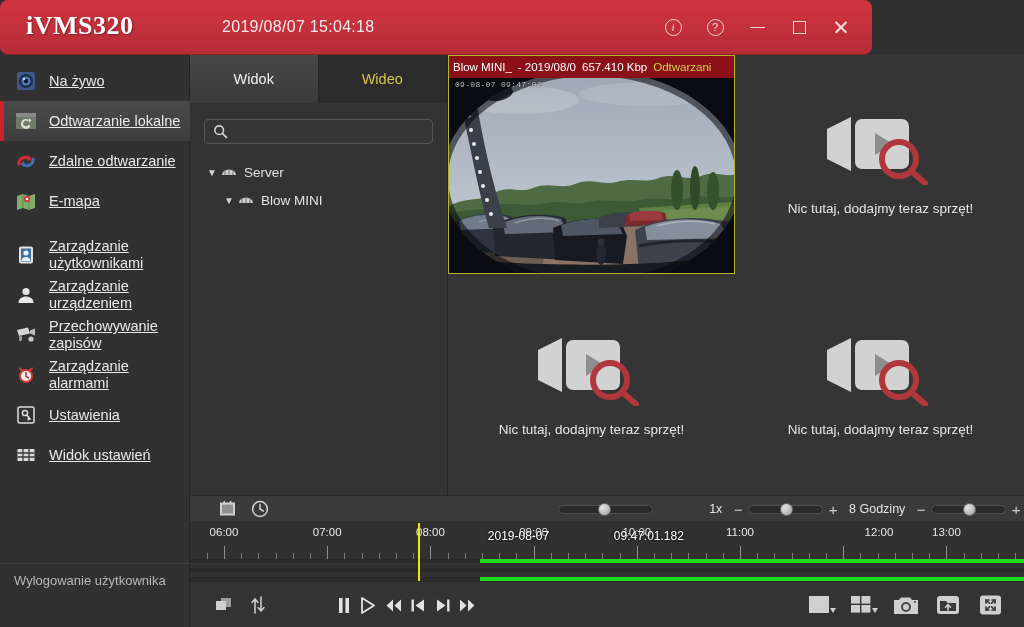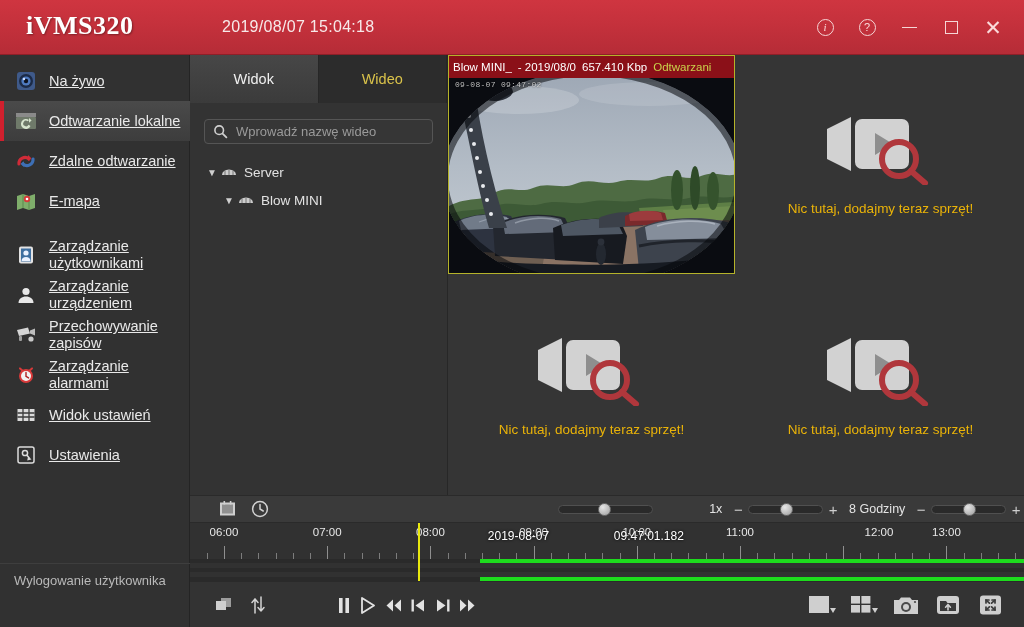--- a/index.html
+++ b/index.html
@@ -7,23 +7,24 @@
     width: 1024px; height: 627px;
     overflow: hidden;
     background: #2b2b2b;
     font-family: "Liberation Sans", sans-serif;
     -webkit-font-smoothing: antialiased;
   }
   #app { position: relative; width: 1024px; height: 627px; background: #2f2f2f; }
 
   
   .titlebar {
-    position: absolute; left: 0; top: 0; width: 1024px; height: 55px;
+    position: absolute; left: 0; top: 0; width: 872px; height: 55px;
     background: linear-gradient(180deg,#cf3540 0%, #c2303b 55%, #b62c37 100%);
     border-bottom: 1px solid #8e1f28;
+    border-radius: 8px;
   }
   .logo {
     position: absolute; left: 26px; top: 11px;
     font-family: "Liberation Serif", serif;
     font-size: 26px; font-weight: bold; color: #ffffff;
     letter-spacing: .5px;
     text-shadow: 1px 1px 2px rgba(0,0,0,.35);
   }
   .clock {
     position: absolute; left: 222px; top: 18px;
@@ -122,21 +123,21 @@
   .vhead .vstat { color: #c9d14b; }
   .vbody { position: absolute; left: 0; top: 22px; right: 0; bottom: 0; overflow: hidden; background: #14532d; }
   .ostime {
     position: absolute; left: 6px; top: 2px; z-index: 5;
     font-family: "Liberation Mono", monospace; font-size: 8px; color: #d8d8d8;
     text-shadow: 0 0 2px #000; letter-spacing: .3px; opacity: .85;
   }
 
   
   .empty { position: absolute; inset: 0; display: flex; flex-direction: column; align-items: center; justify-content: center; }
-  .emptytxt { margin-top: 16px; font-size: 13.5px; color: #eab308; }
+  .emptytxt { margin-top: 16px; font-size: 13.5px; color: #e5e5e5; }
 
   
   .tlbar {
     position: absolute; left: 190px; top: 495px; width: 834px; height: 28px;
     background: #3a3a3a; border-top: 1px solid #2a2a2a; border-bottom: 1px solid #2a2a2a;
     display: flex; align-items: center;
   }
   .tlbtn { width: 26px; height: 26px; display: flex; align-items: center; justify-content: center; cursor: pointer; }
   .sldr { position: relative; height: 9px; border-radius: 5px; background: #2a2a2a; border: 1px solid #505050; }
   .sldr .knob {
@@ -294,57 +295,56 @@
               <path d="M11 7.5v3.8l2.6 1.6" stroke="#b02020" stroke-width="1.4" fill="none" stroke-linecap="round"></path>
               <path d="M5 3.4l2.4 2M17 3.4l-2.4 2" stroke="#d93a3a" stroke-width="2" stroke-linecap="round"></path>
             </svg>
         </span>
         <span class="lbl">Zarządzanie alarmami</span>
       </div>
 
       <div class="navitem">
         <span class="ico">
           <svg width="22" height="20" viewBox="0 0 22 20">
-              <rect x="2.5" y="4" width="17" height="12" fill="#dadada"></rect>
-              <path d="M2.5 8h17M2.5 12h17M8 4v12M14 4v12" stroke="#3a3a3a" stroke-width="1.3"></path>
-            </svg>
-        </span>
-        <span class="lbl">Widok ustawień</span>
-      </div>
-
-      <div class="navitem">
-        <span class="ico">
-          <svg width="22" height="20" viewBox="0 0 22 20">
               <rect x="3" y="2" width="16" height="16" rx="2" fill="none" stroke="#dcdcdc" stroke-width="1.5"></rect>
               <circle cx="10" cy="8" r="2.6" fill="none" stroke="#dcdcdc" stroke-width="1.5"></circle>
               <path d="M11.6 9.8L15 14M15 14l-1.8.4.4-1.8z" stroke="#dcdcdc" stroke-width="1.5" fill="none"></path>
             </svg>
         </span>
         <span class="lbl">Ustawienia</span>
+      </div>
+
+      <div class="navitem">
+        <span class="ico">
+          <svg width="22" height="20" viewBox="0 0 22 20">
+              <rect x="2.5" y="4" width="17" height="12" fill="#dadada"></rect>
+              <path d="M2.5 8h17M2.5 12h17M8 4v12M14 4v12" stroke="#3a3a3a" stroke-width="1.3"></path>
+            </svg>
+        </span>
+        <span class="lbl">Widok ustawień</span>
       </div>
 
     </div>
     <div class="logout">Wylogowanie użytkownika</div>
   </div>
 
   <div class="treepanel">
     <div class="tabs">
       <div class="tab active">Widok</div>
       <div class="tab alt">Wideo</div>
     </div>
 
     <div class="searchwrap">
       <div class="searchbox">
         <span class="sicon">
           <svg width="15" height="15" viewBox="0 0 15 15">
               <circle cx="6.2" cy="6.2" r="4.3" fill="none" stroke="#cfcfcf" stroke-width="1.6"></circle>
               <path d="M9.6 9.6L13.4 13.4" stroke="#cfcfcf" stroke-width="1.8" stroke-linecap="round"></path>
             </svg>
         </span>
-        <input type="text" placeholder="Wprowadź nazwę wideo" style="">
       </div>
     </div>
 
     <div class="tree">
       <div class="trow lvl0">
         <span class="chev">▼</span>
         <span class="ticon">
           <svg width="16" height="12" viewBox="0 0 16 12">
               <path d="M1 9a7 5.5 0 0 1 14 0z" fill="#cdcdcd"></path>
               <path d="M4 9V5M8 9V4M12 9V5" stroke="#6a6a6a" stroke-width=".9"></path>

